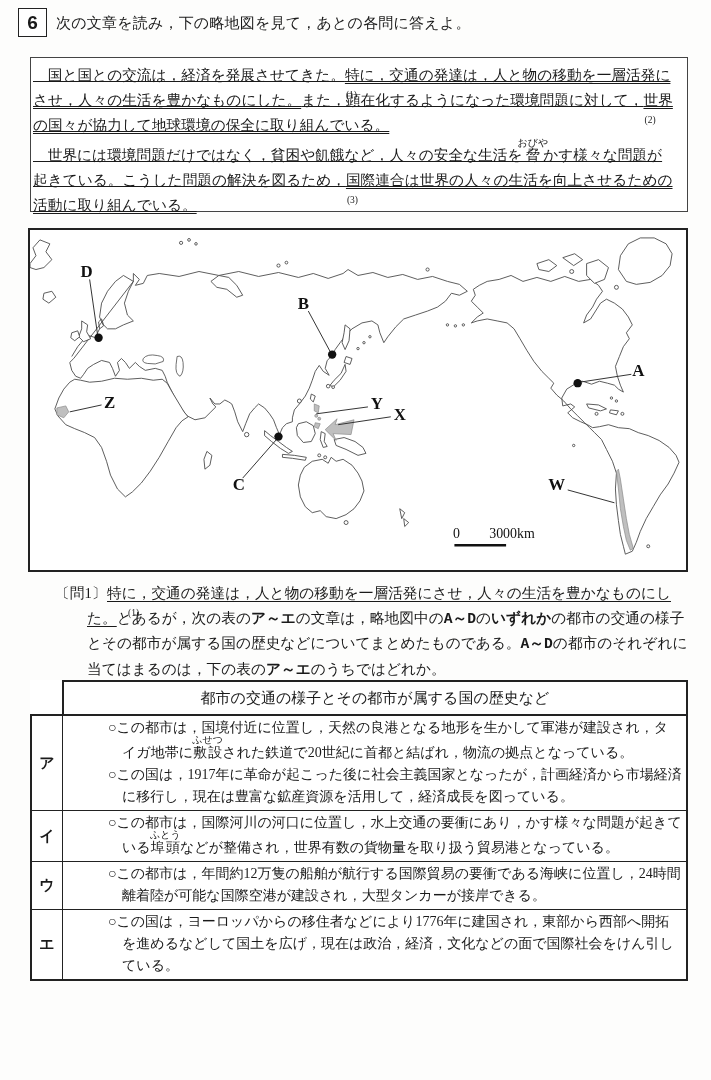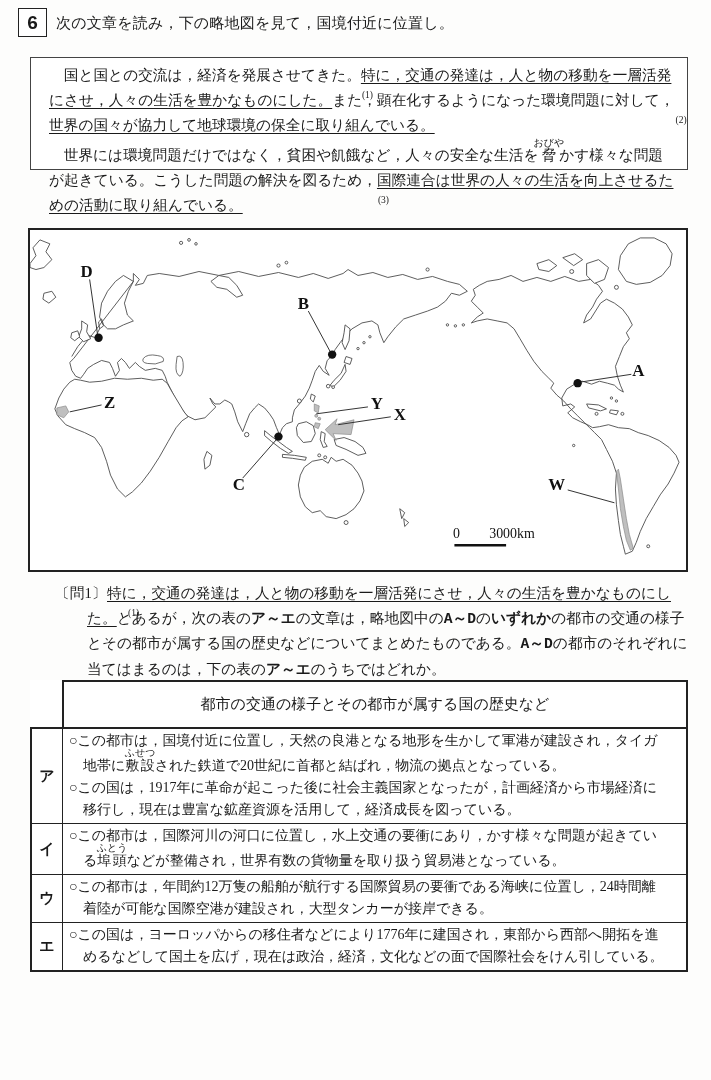--- a/index.html
+++ b/index.html
@@ -4,66 +4,66 @@
 <style>
   html,body{margin:0;padding:0;background:#f7f7f5;}
   #page{position:relative;width:711px;height:1080px;background:#fdfdfc;overflow:hidden;
         font-family:"Liberation Serif","DejaVu Serif",serif;color:#1a1a1a;}
   
   .qnum-box{position:absolute;left:18px;top:8px;width:27px;height:27px;border:1.5px solid #222;
             display:flex;align-items:center;justify-content:center;
             font-family:"Liberation Sans","DejaVu Sans",sans-serif;font-weight:bold;font-size:19px;background:#fff;}
   .instruction{position:absolute;left:56px;top:14px;font-size:15px;letter-spacing:.2px;}
   
-  .passage{position:absolute;left:30px;top:57px;width:658px;height:113px;border:1px solid #444;
-           box-sizing:border-box;padding:5px 11px 0 18px;font-size:14.7px;line-height:25px;background:#fff;}
+  .passage{position:absolute;left:30px;top:57px;width:658px;height:155px;border:1px solid #444;
+           box-sizing:border-box;padding:5px 11px 0 2px;font-size:14.7px;line-height:25px;background:#fff;text-decoration:underline;}
   .passage p{margin:0;}
   
   .ul{text-decoration:underline;text-underline-offset:3px;text-decoration-thickness:1px;}
   .ref{display:inline-block;width:0;position:relative;vertical-align:baseline;}
   .ref i{position:absolute;left:1px;top:3px;font-size:9.5px;font-style:normal;white-space:nowrap;}
   ruby rt{font-size:10px;line-height:1;}
   .b{font-family:Liberation Mono, monospace;font-weight:bold;}
   
   .map-box{position:absolute;left:28px;top:228px;width:660px;height:344px;border:2px solid #222;
            box-sizing:border-box;background:#fff;}
   .map-box svg{display:block;width:656px;height:340px;}
   
   .q1{position:absolute;left:30px;top:581px;width:660px;font-size:14.7px;line-height:24.5px;
       padding-left:57px;box-sizing:border-box;text-indent:20px;}
   .q1 .qlabel{position:absolute;left:0;top:0;text-indent:0;margin-left:25px;}
   
   .tbl{position:absolute;left:30px;top:680px;width:658px;box-sizing:border-box;background:#fff;}
-  .tbl-header{margin-left:32px;border:2px solid #222;border-bottom:none;height:47px;box-sizing:border-box;
+  .tbl-header{margin-left:32px;border:2px solid #222;border-bottom:none;height:34px;box-sizing:border-box;
               display:flex;align-items:center;justify-content:center;font-size:15px;}
   .tbl-body{border:2px solid #222;box-sizing:border-box;}
   .trow{display:grid;grid-template-columns:31px 1fr;}
   .trow + .trow{border-top:1px solid #222;}
   .tlabel{border-right:1px solid #222;display:flex;align-items:center;justify-content:center;
           font-family:"Liberation Sans","DejaVu Sans",sans-serif;font-weight:bold;font-size:15px;}
-  .tdesc{padding:1px 18px 2px 6px;font-size:14px;line-height:22px;}
+  .tdesc{padding:1px 4px 2px 6px;font-size:14px;line-height:22px;margin-left:39px;}
   .tdesc p{margin:0;padding-left:14px;text-indent:-14px;}
   
   .coast{fill:#ffffff;stroke:#4a4a4a;stroke-width:0.9;stroke-linejoin:round;}
   .sea{fill:#ffffff;stroke:#4a4a4a;stroke-width:0.8;}
   .shade{fill:#bfbfbf;stroke:#8a8a8a;stroke-width:0.7;}
   .dot{fill:#111;}
   .lead{stroke:#333;stroke-width:1;}
   .maplabel{font-family:"Liberation Serif","DejaVu Serif",serif;font-weight:bold;font-size:17px;fill:#111;}
   .scaletext{font-family:"Liberation Serif","DejaVu Serif",serif;font-size:14px;fill:#111;}
 </style>
 </head>
 <body>
 
 <div id="page">
 
   <div class="qnum-box">
     <span>6</span>
   </div>
-  <div class="instruction">次の文章を読み，下の略地図を見て，国境付近に位置し。</div>
+  <div class="instruction">次の文章を読み，下の略地図を見て，あとの各問に答えよ。</div>
 
   <div class="passage">
     <p><span>　国と国との交流は，経済を発展させてきた。</span><span class="ul"><span class="ref"><i>(1)</i></span><span>特に，交通の発達は，人と物の移動を一層活発にさせ，人々の生活を豊かなものにした。</span></span><span>また，顕在化するようになった環境問題に対して，</span><span class="ul"><span class="ref"><i>(2)</i></span><span>世界の国々が協力して地球環境の保全に取り組んでいる。</span></span></p>
     <p><span>　世界には環境問題だけではなく，貧困や飢餓など，人々の安全な生活を</span><ruby>脅<rt>おびや</rt></ruby><span>かす様々な問題が起きている。こうした問題の解決を図るため，</span><span class="ul"><span class="ref"><i>(3)</i></span><span>国際連合は世界の人々の生活を向上させるための活動に取り組んでいる。</span></span></p>
   </div>
 
   <div class="map-box">
     <svg viewBox="0 0 660 344" preserveAspectRatio="none">
 
       <path class="coast" d="M0,34 L6,26 L3,18 L10,10 L20,14 L16,22 L22,30 L14,38 L6,40 L0,38 Z"></path>

